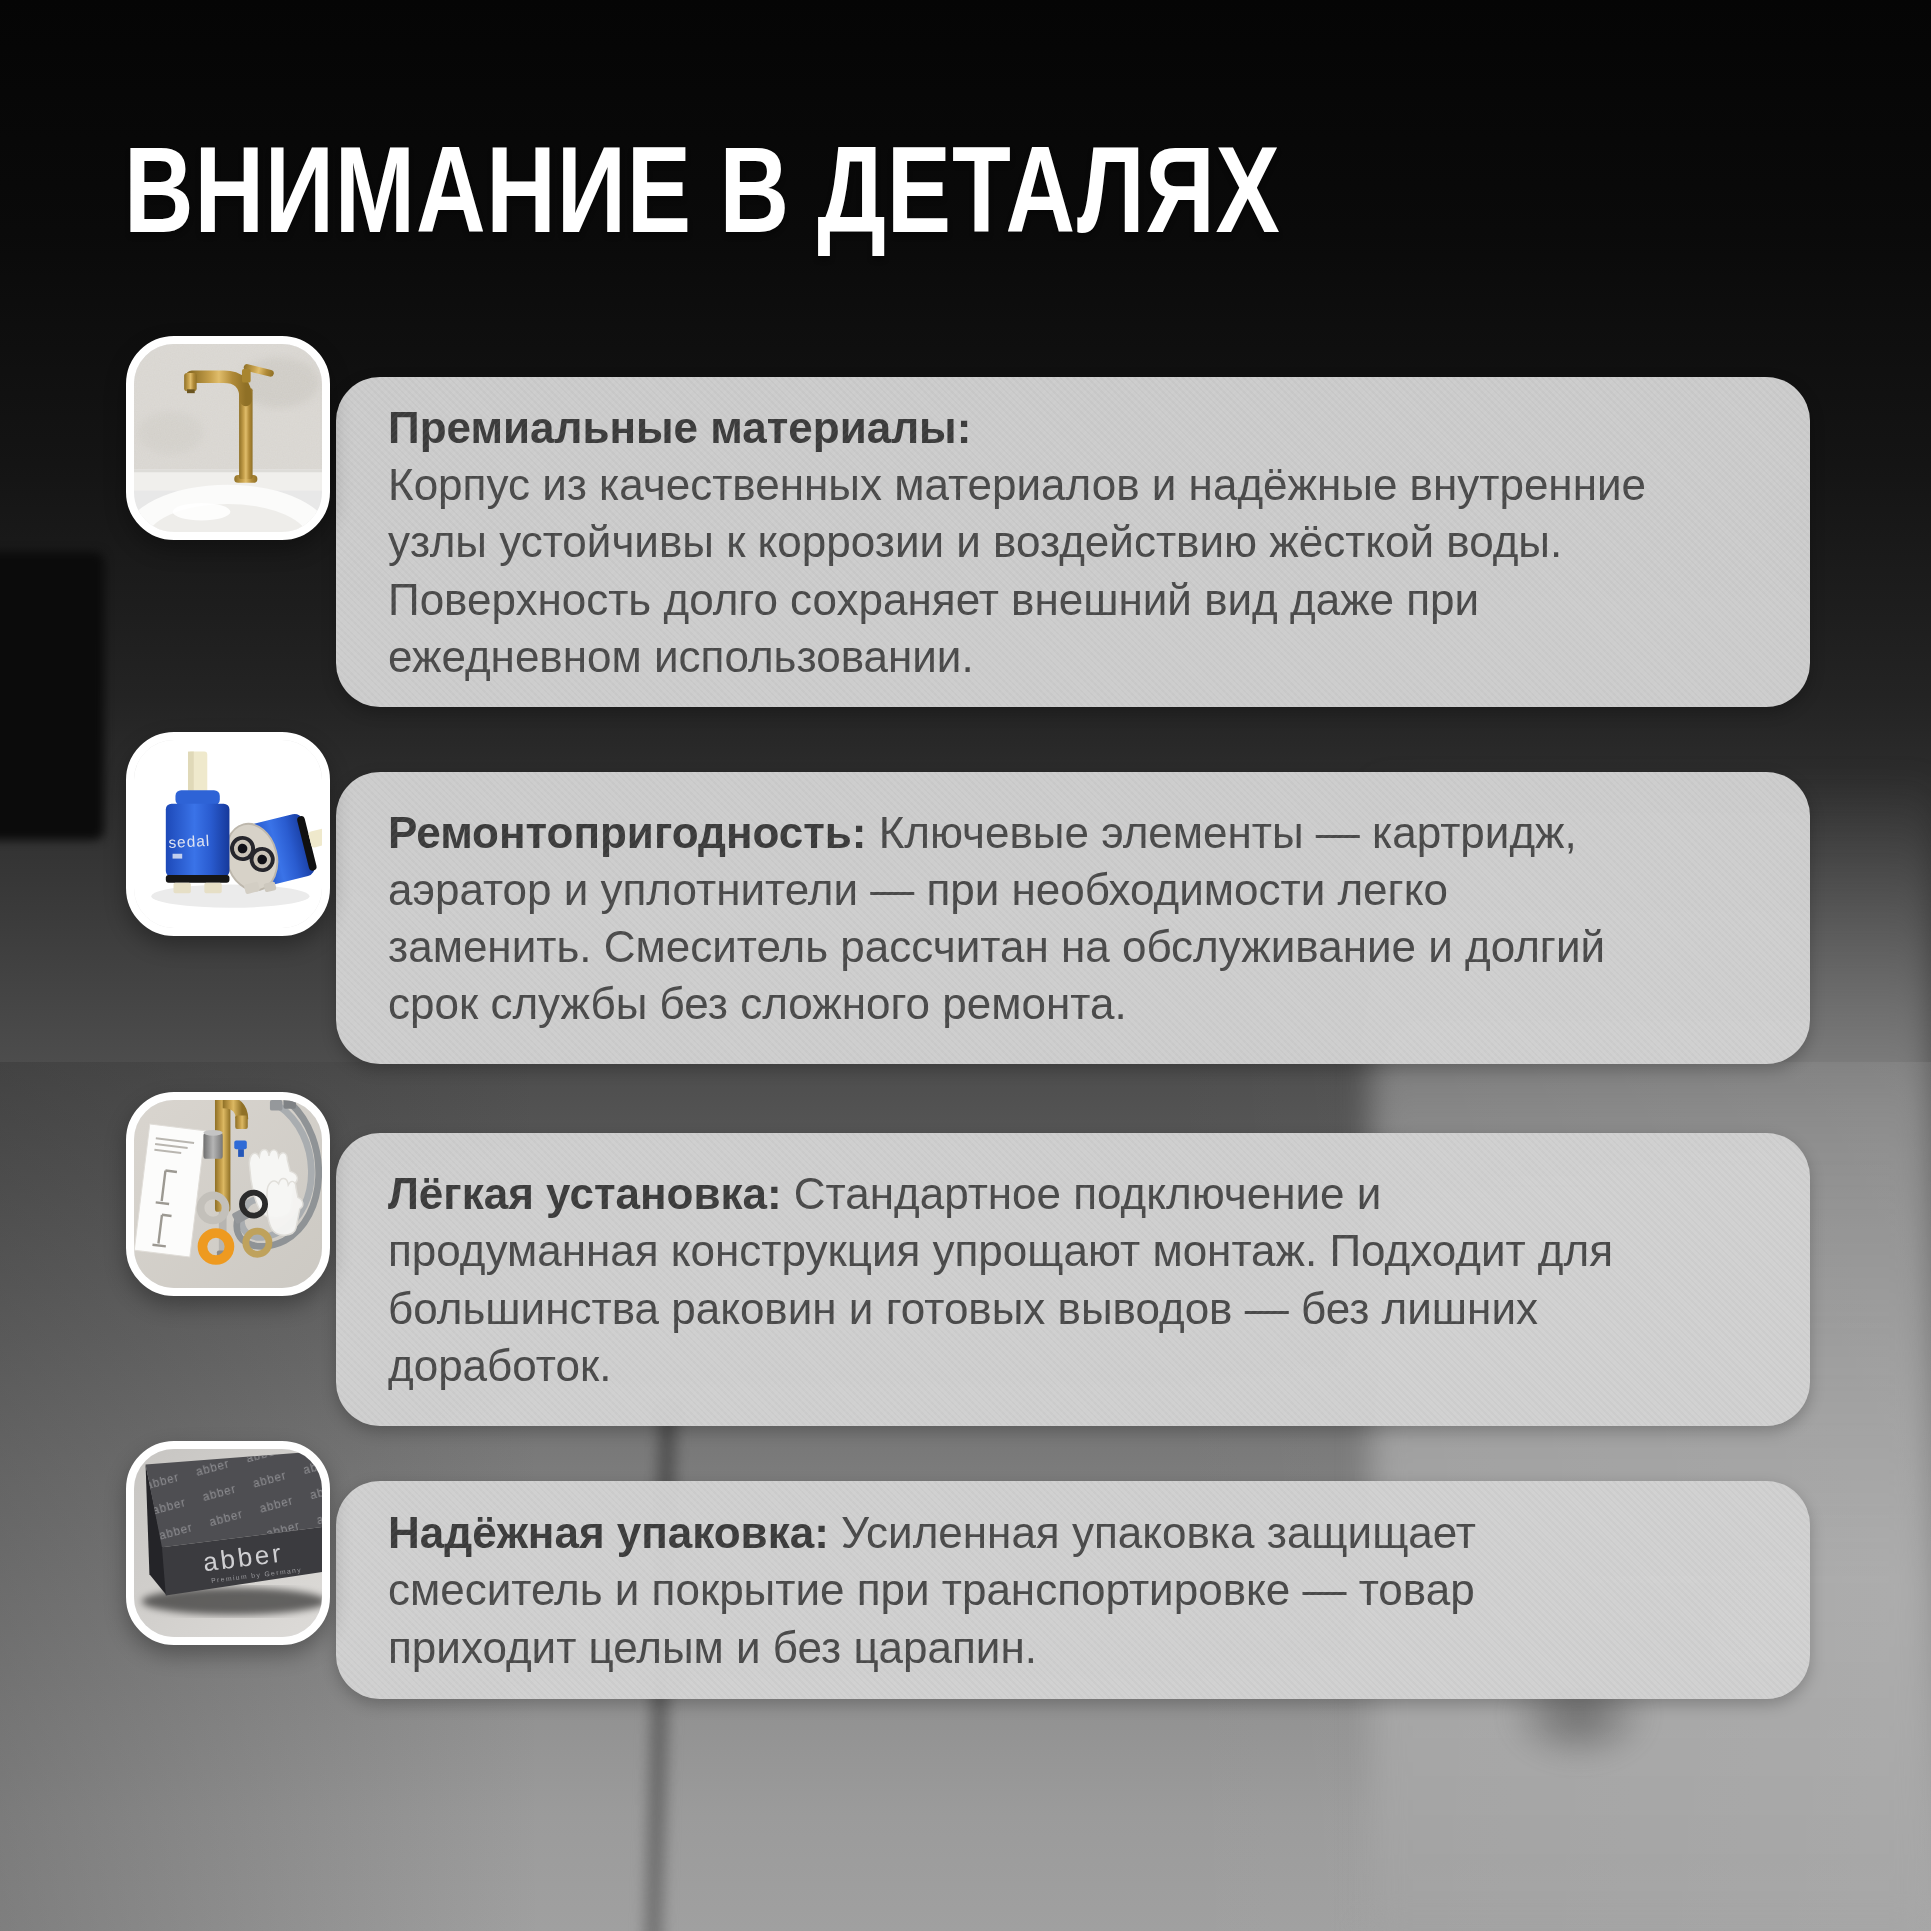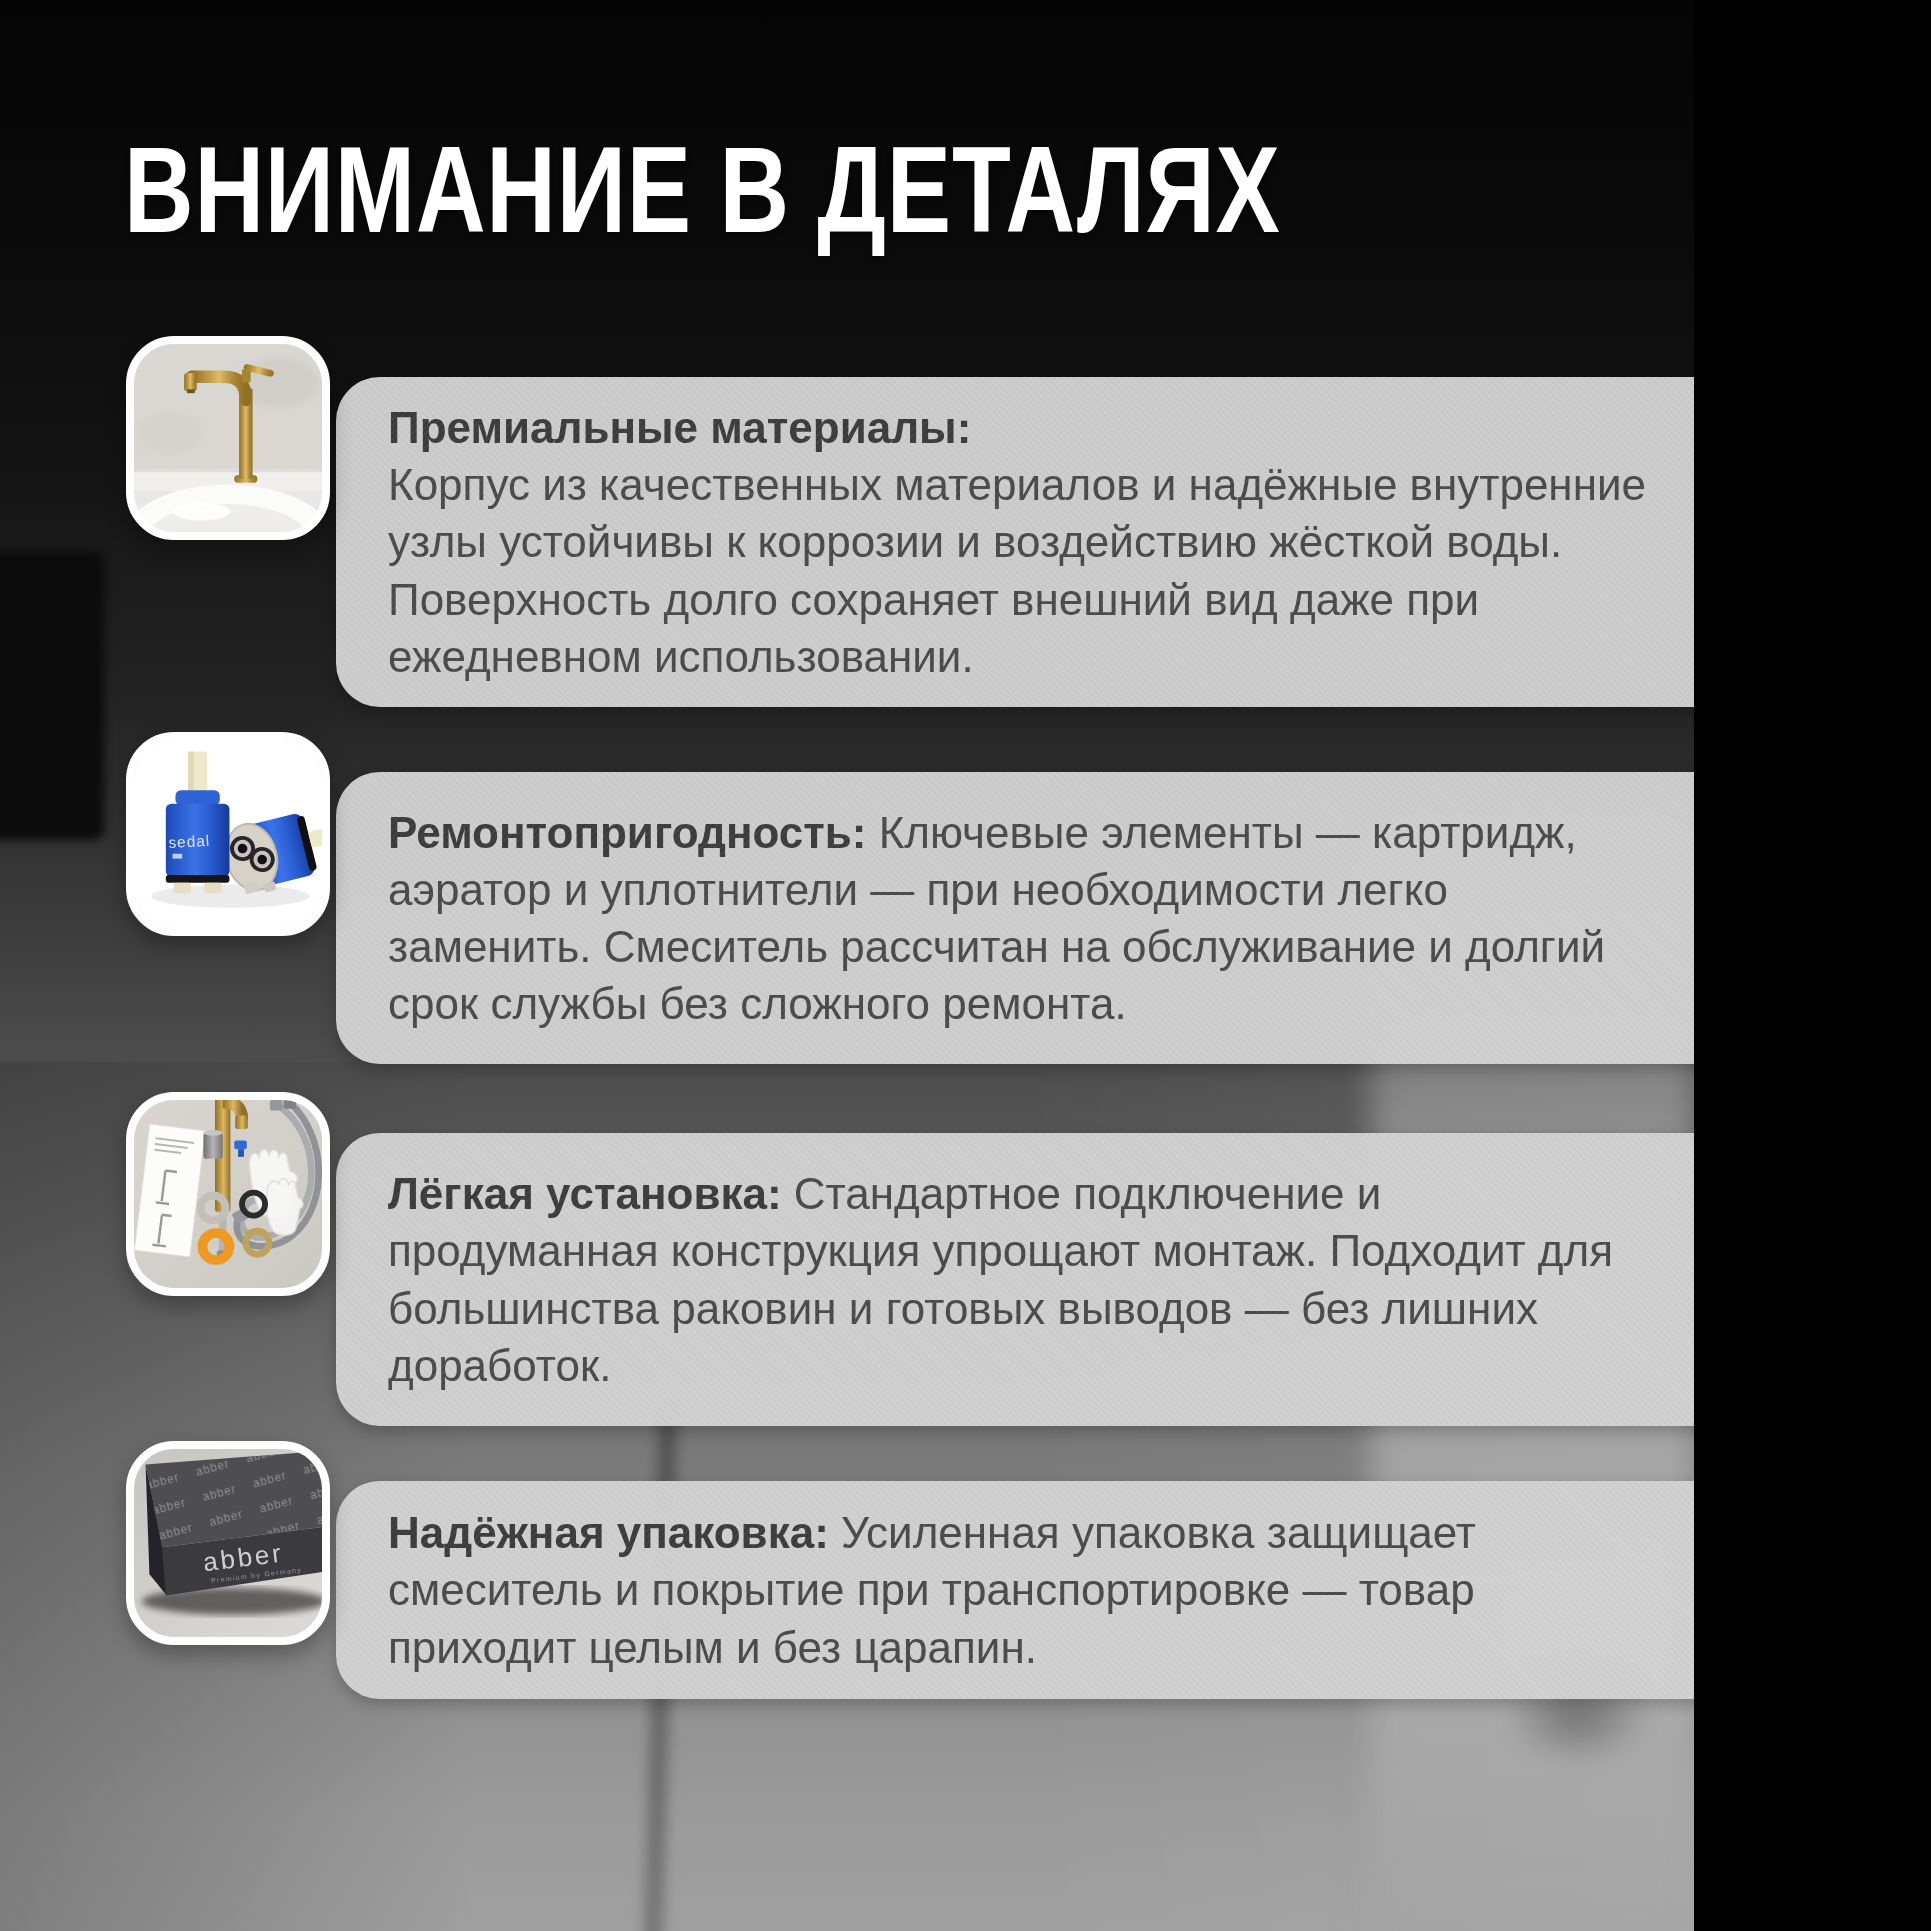--- a/index.html
+++ b/index.html
@@ -1,16 +1,16 @@
 <!DOCTYPE html>
 <html lang="ru"><head>
 <meta charset="utf-8">
 <style>
   html,body{margin:0;padding:0;background:#000;}
-  .stage{position:relative;width:1694px;height:1931px;overflow:hidden;
+  .stage{position:relative;width:1931px;height:1931px;overflow:hidden;
          font-family:"Liberation Sans",sans-serif;}
   
   .bg-base{position:absolute;inset:0;
     background:linear-gradient(180deg,#050505 0%,#0a0a0a 12%,#141414 24%,
       #232323 36%,#3a3a3a 47%,#4f4f4f 56%,#656565 66%,#7b7b7b 76%,
       #8d8d8d 86%,#9b9b9b 94%,#a0a0a0 100%);}
   .bg-right-panel{position:absolute;left:1371px;top:772px;right:0;bottom:0;
     background:linear-gradient(180deg,rgba(90,90,90,0) 0%,
       rgba(150,150,150,.75) 30%,rgba(170,170,170,.9) 70%,rgba(160,160,160,.9) 100%);
     filter:blur(15.4px);}

